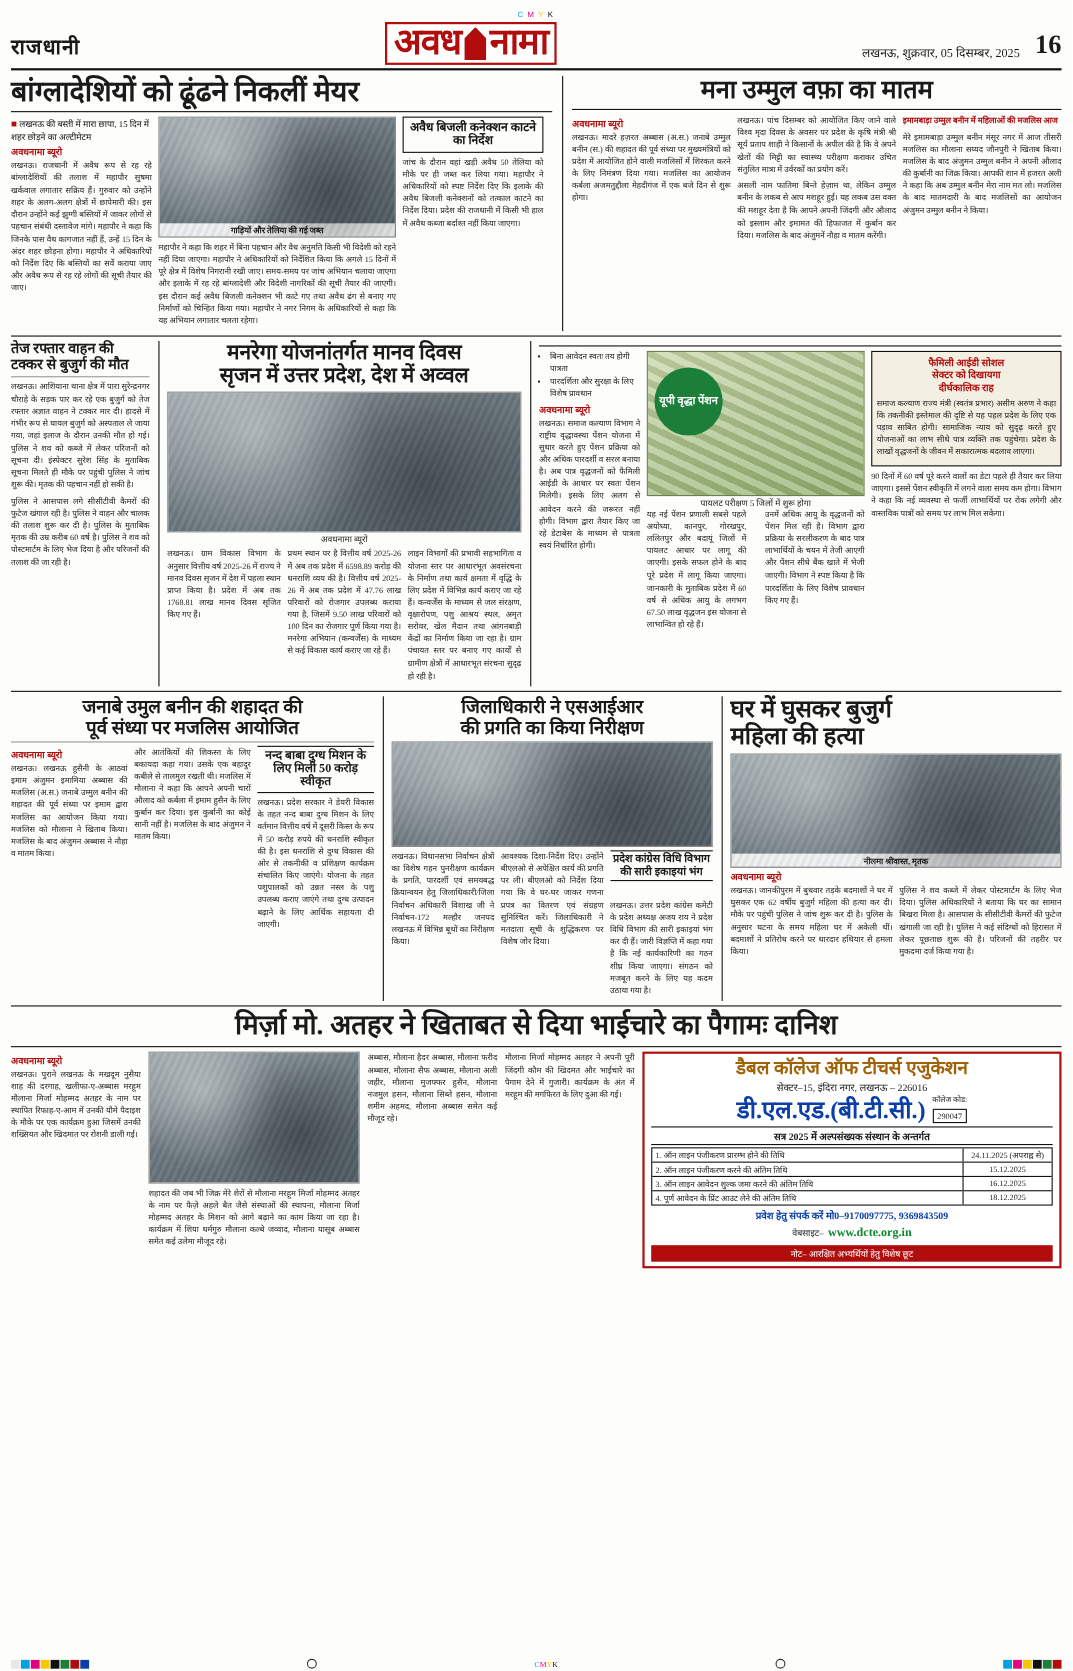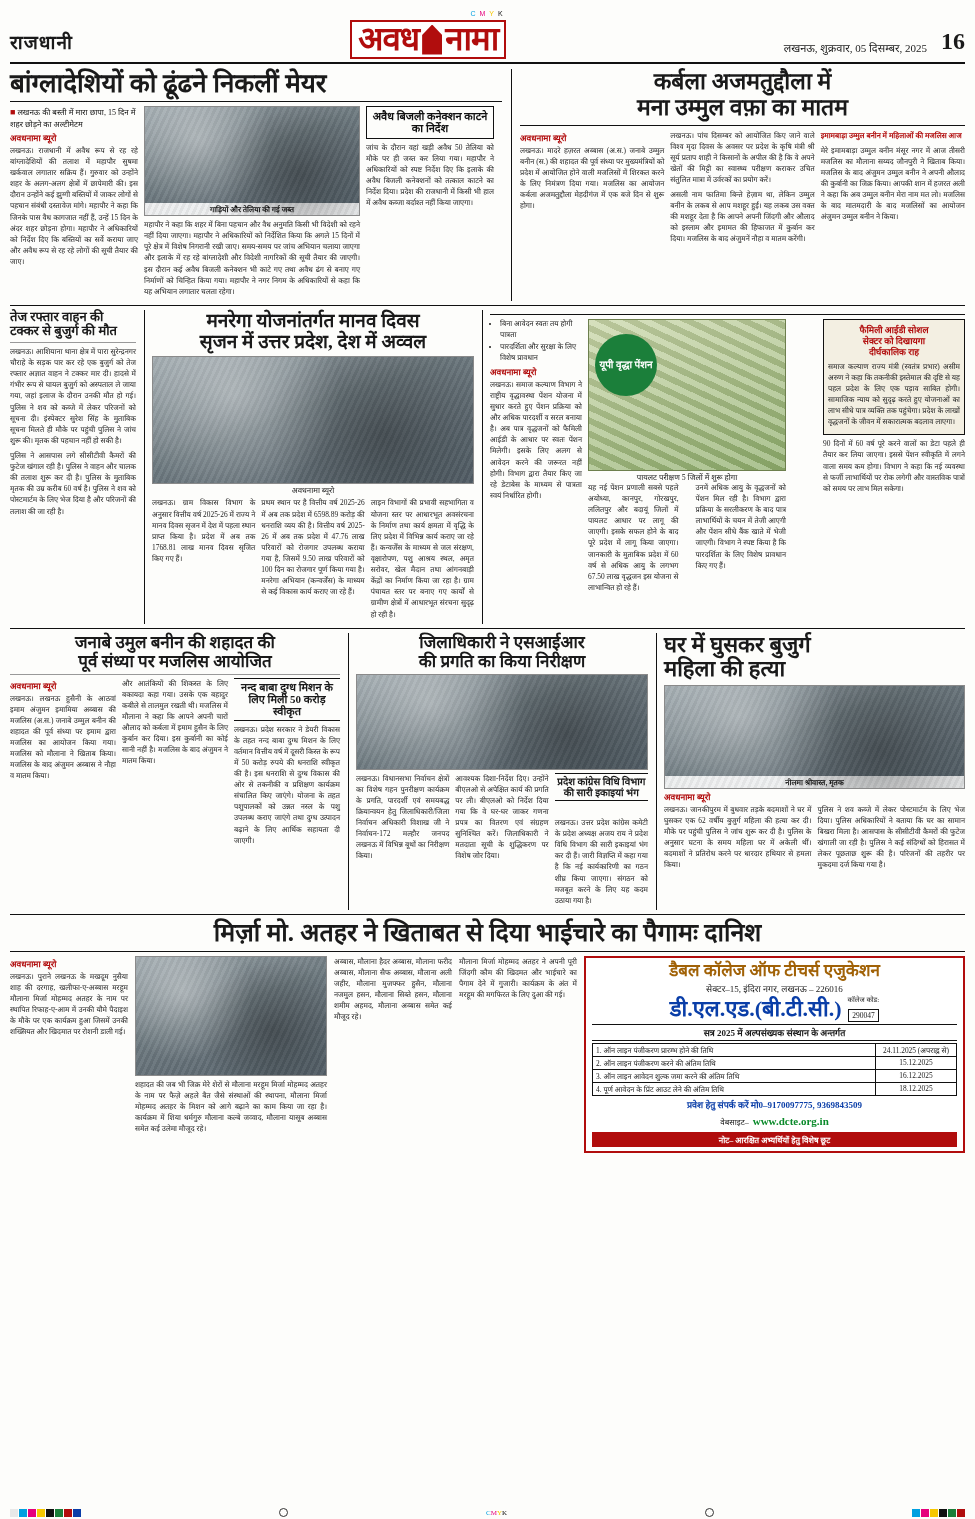--- a/index.html
+++ b/index.html
@@ -115,21 +115,21 @@
     border:2px solid #b10d0d; padding:4px 6px; background:#fff;
     text-align:center;
   }
   .ad-title { font-size:17px; font-weight:bold; color:#a16207; line-height:1.1; }
   .ad-sub { font-size:9px; margin-top:1px; }
   .ad-big { font-size:22px; font-weight:bold; color:#0a3ea8; margin-top:2px; line-height:1;}
   .ad-code { font-size:7.5px; border:1px solid #111; padding:1px 3px; display:inline-block; }
   .ad-row { display:flex; font-size:7.4px; border-top:1px solid #111; }
   .ad-row div:first-child { flex:1; text-align:left; padding:1px 3px; border-right:1px solid #111;}
   .ad-row div:last-child { width:80px; padding:1px 3px; }
-  .ad-note { background:#b10d0d; color:#fff; font-size:8px; font-weight:bold; padding:2px; margin-top:3px;}
+  .ad-note { background:#b10d0d; color:#fff; font-size:8px; font-weight:normal; padding:2px; margin-top:3px;}
   .ad-contact { font-size:9px; font-weight:bold; color:#0a3ea8; margin-top:2px;}
   .ad-web { font-size:11px; font-weight:bold; color:#0a8a2a; }
   .ad-money {
     background:linear-gradient(160deg,#c9d6a8,#8fae6c);
     border:1px solid #6d7f4e; position:relative; overflow:hidden;
   }
   .ad-money::after{
     content:""; position:absolute; inset:0;
     background:repeating-linear-gradient(25deg, rgba(255,255,255,.25) 0 6px, rgba(0,0,0,.08) 6px 12px);
   }
@@ -205,21 +205,20 @@
           </div>
           <div class="body-txt" style="margin-top:3px;">
             <p>जांच के दौरान वहां खड़ी अवैध 50 तेलिया को मौके पर ही जब्त कर लिया गया। महापौर ने अधिकारियों को स्पष्ट निर्देश दिए कि इलाके की अवैध बिजली कनेक्शनों को तत्काल काटने का निर्देश दिया। प्रदेश की राजधानी में किसी भी हाल में अवैध कब्जा बर्दाश्त नहीं किया जाएगा।</p>
           </div>
         </div>
       </div>
     </div>
 
     <div style="flex:1; border-left:1px solid #111; padding-left:8px;">
       <div class="hl hl-c" style="font-size:23px; line-height:1.12;">
-        <div>कर्बला अजमतुद्दौला में</div>
         <div>मना उम्मुल वफ़ा का मातम</div>
       </div>
       <div class="rule"></div>
       <div class="cols" style="gap:6px;">
         <div class="col">
           <div class="byline">अवधनामा ब्यूरो</div>
           <div class="body-txt">
             <p>लखनऊ। मादरे हज़रत अब्बास (अ.स.) जनाबे उम्मुल बनीन (स.) की शहादत की पूर्व संध्या पर मुख्यमंत्रियों को प्रदेश में आयोजित होने वाली मजलिसों में शिरकत करने के लिए निमंत्रण दिया गया। मजलिस का आयोजन कर्बला अजमतुद्दौला मेहदीगंज में एक बजे दिन से शुरू होगा।</p>
           </div>
         </div>
@@ -290,38 +289,38 @@
           <ul class="bullet" style="margin:0; padding-left:10px;">
             <li>बिना आवेदन स्वतः तय होगी पात्रता</li>
             <li>पारदर्शिता और सुरक्षा के लिए विशेष प्रावधान</li>
           </ul>
           <div class="byline">अवधनामा ब्यूरो</div>
           <div class="body-txt">
               <p>लखनऊ। समाज कल्याण विभाग ने राष्ट्रीय वृद्धावस्था पेंशन योजना में सुधार करते हुए पेंशन प्रक्रिया को और अधिक पारदर्शी व सरल बनाया है। अब पात्र वृद्धजनों को फैमिली आईडी के आधार पर स्वतः पेंशन मिलेगी। इसके लिए अलग से आवेदन करने की जरूरत नहीं होगी। विभाग द्वारा तैयार किए जा रहे डेटाबेस के माध्यम से पात्रता स्वयं निर्धारित होगी।</p>
             </div>
         </div>
         <div style="width:198px;">
-          <div class="ad-money" style="height:152px; position:relative;">
+          <div class="ad-money" style="height:132px; position:relative;">
             <div class="money-badge">यूपी वृद्धा पेंशन</div>
           </div>
           <div class="pcap">पायलट परीक्षण 5 जिलों में शुरू होगा</div>
           <div class="cols" style="gap:17px;">
             <div class="col">
                 <div class="body-txt">
                   <p>यह नई पेंशन प्रणाली सबसे पहले अयोध्या, कानपुर, गोरखपुर, ललितपुर और बदायूं जिलों में पायलट आधार पर लागू की जाएगी। इसके सफल होने के बाद पूरे प्रदेश में लागू किया जाएगा। जानकारी के मुताबिक प्रदेश में 60 वर्ष से अधिक आयु के लगभग 67.50 लाख वृद्धजन इस योजना से लाभान्वित हो रहे हैं।</p>
                 </div>
               </div>
             <div class="col">
                 <div class="body-txt">
                   <p>उनमें अधिक आयु के वृद्धजनों को पेंशन मिल रही है। विभाग द्वारा प्रक्रिया के सरलीकरण के बाद पात्र लाभार्थियों के चयन में तेजी आएगी और पेंशन सीधे बैंक खाते में भेजी जाएगी। विभाग ने स्पष्ट किया है कि पारदर्शिता के लिए विशेष प्रावधान किए गए हैं।</p>
                 </div>
               </div>
           </div>
         </div>
-        <div style="flex:1;margin-left:31px;">
+        <div style="flex:1;">
           <div class="shadebox">
             <div class="sub-head">
               <div>फैमिली आईडी सोशल</div>
               <div>सेक्टर को दिखायगा</div>
               <div>दीर्घकालिक राह</div>
             </div>
             <div class="body-txt">
                 <p>समाज कल्याण राज्य मंत्री (स्वतंत्र प्रभार) असीम अरुण ने कहा कि तकनीकी इस्तेमाल की दृष्टि से यह पहल प्रदेश के लिए एक पड़ाव साबित होगी। सामाजिक न्याय को सुदृढ़ करते हुए योजनाओं का लाभ सीधे पात्र व्यक्ति तक पहुंचेगा। प्रदेश के लाखों वृद्धजनों के जीवन में सकारात्मक बदलाव लाएगा।</p>
               </div>
           </div>

